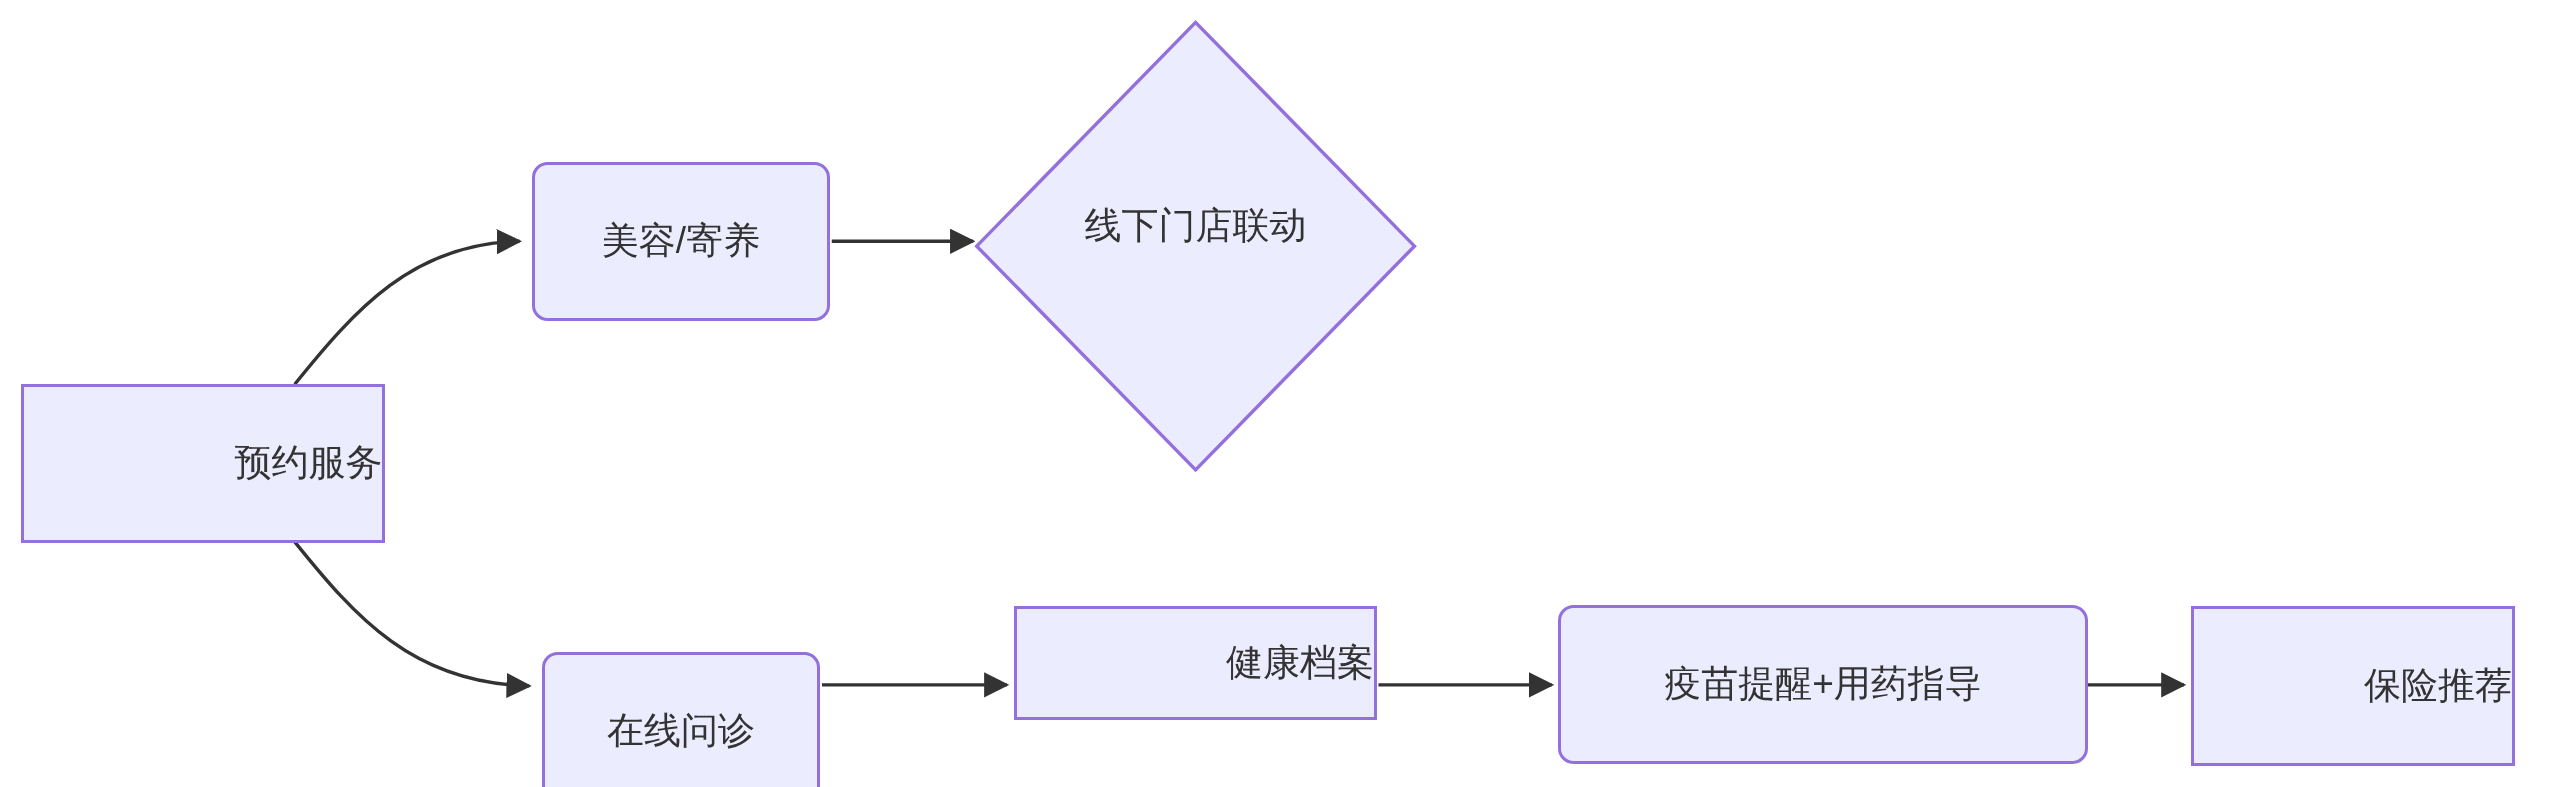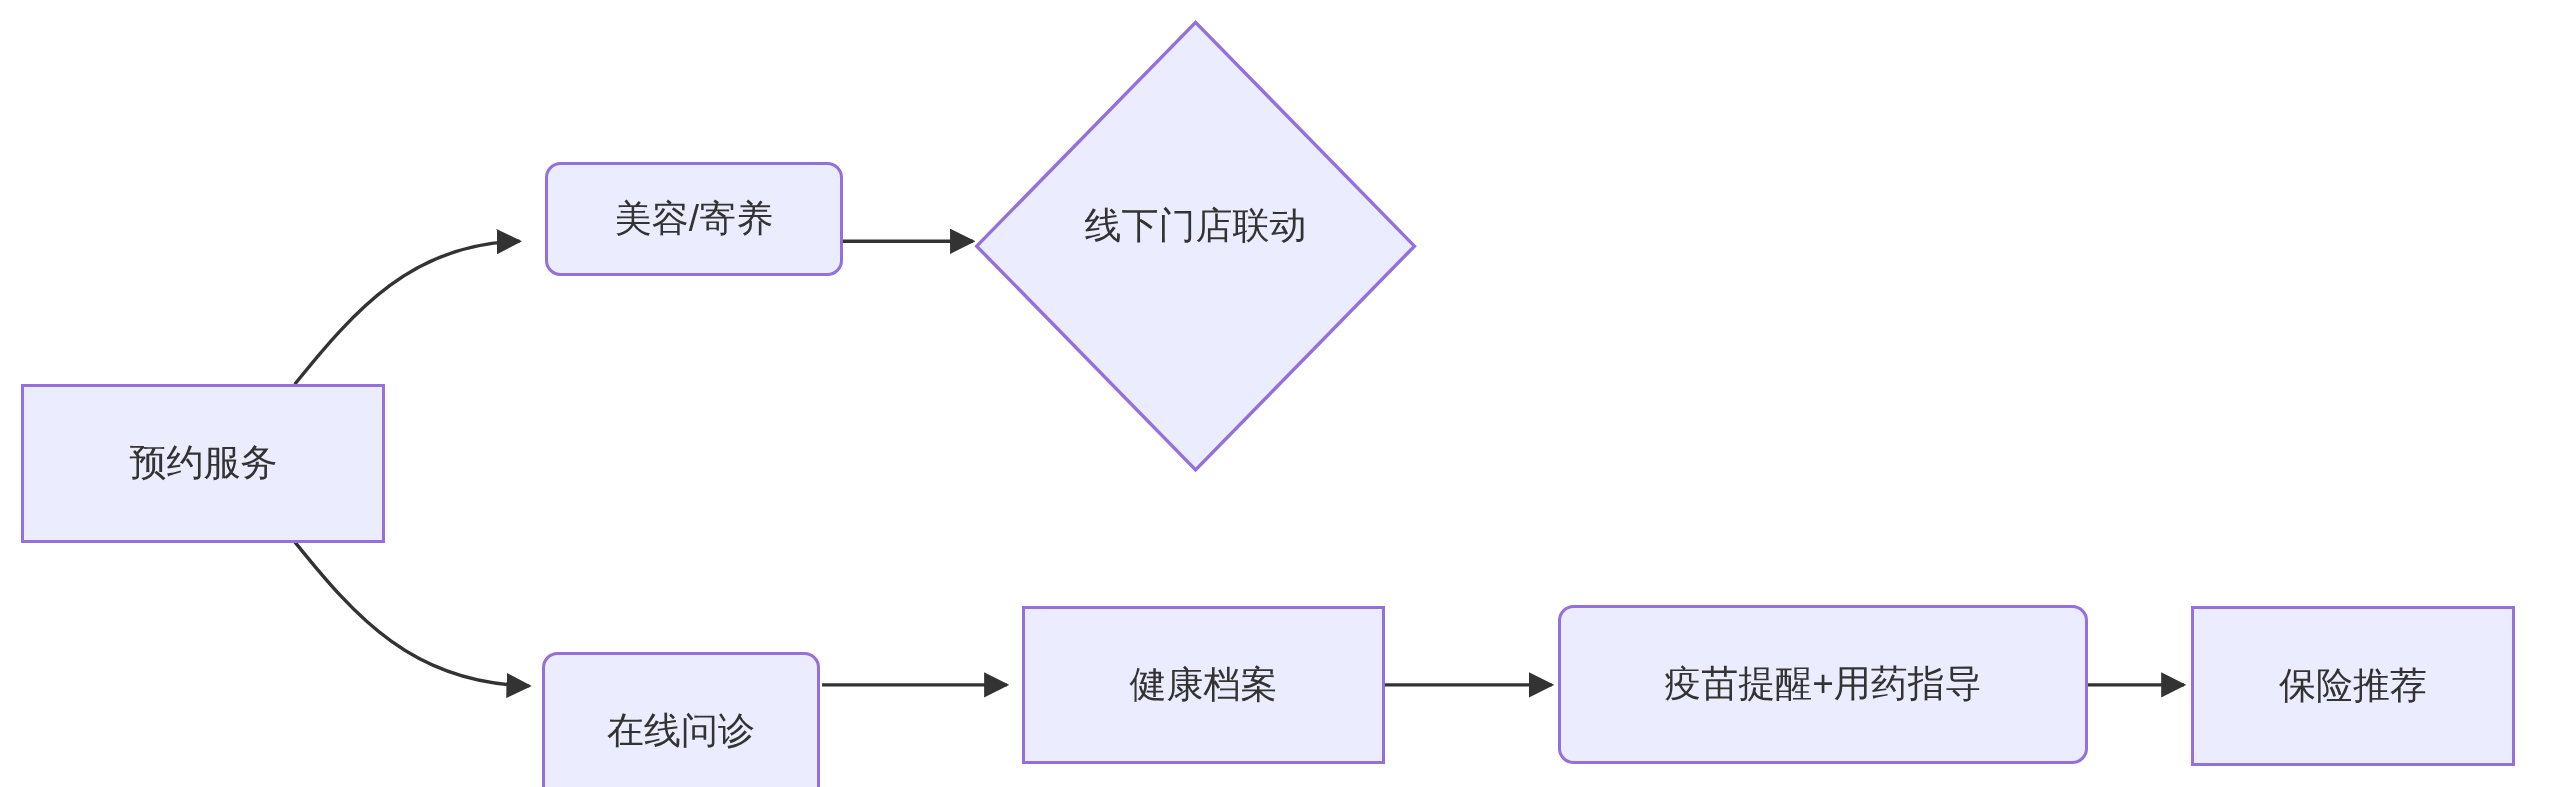--- a/index.html
+++ b/index.html
@@ -30,36 +30,36 @@
     box-sizing: border-box;
     background: var(--node-fill, #ECECFF);
     border: 3.4px solid var(--node-border, #9370DB);
     color: var(--text, #333333);
     font-size: 37px;
     line-height: 1.2;
     white-space: nowrap;
     text-align: center;
   }
   .node.rounded { border-radius: 15.6px; }
-  .node.rect { border-radius: 0; }
+  .node.rect { border-radius: 0; justify-content: flex-end; }
   .diamond-label {
     position: absolute;
     display: flex;
     justify-content: center;
     color: var(--text, #333333);
     font-size: 37px;
     line-height: 1.2;
     white-space: nowrap;
     background: transparent;
   }
   
   #node-booking      { left: 21.4px;   top: 384px; width: 364px; height: 159px; }
-  #node-grooming     { left: 545px;  top: 162px; width: 298px; height: 114px; }
+  #node-grooming     { left: 532px;  top: 162px; width: 298px; height: 159px; }
   #node-consult      { left: 542px;  top: 606px; width: 278px; height: 158px; margin-top: 46px; }
-  #node-health       { left: 1014px; top: 606px; width: 363px; height: 158px; margin-left: 8px; }
+  #node-health       { left: 1014px; top: 606px; width: 363px; height: 114px; }
   #node-vaccine      { left: 1558px; top: 605px; width: 530px; height: 159px; }
   #node-insurance    { left: 2191px; top: 606px; width: 324px; height: 160px; }
   #label-offline     { left: 1001px; top: 204px; width: 389px; height: 84px; }
 </style>
 </head>
 <body>
 
 <div class="canvas">
 
   <svg class="edges-layer" width="2576" height="788" viewBox="0 0 2648 810" xmlns="http://www.w3.org/2000/svg">

